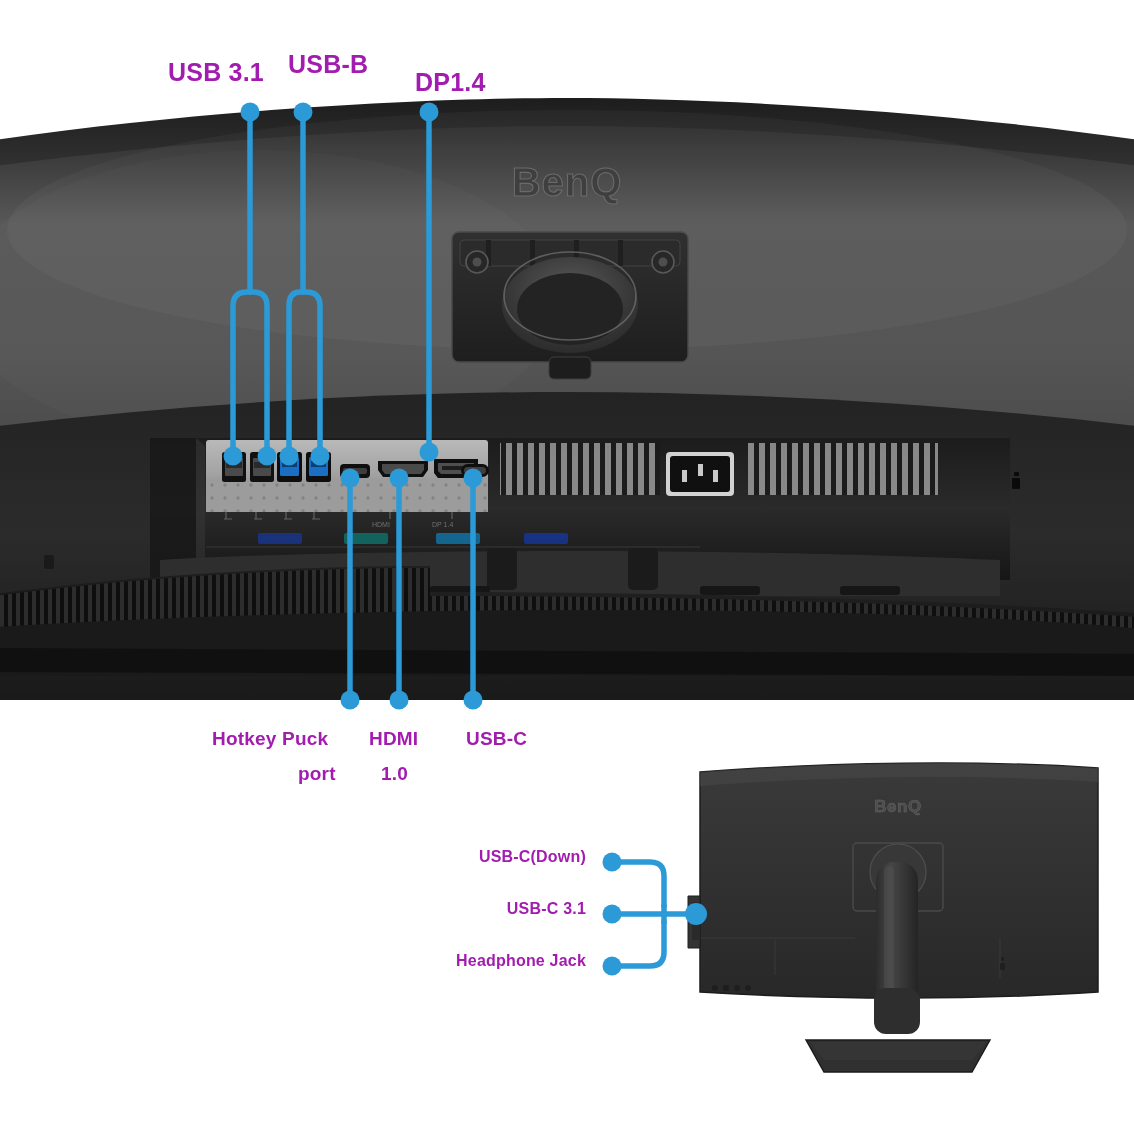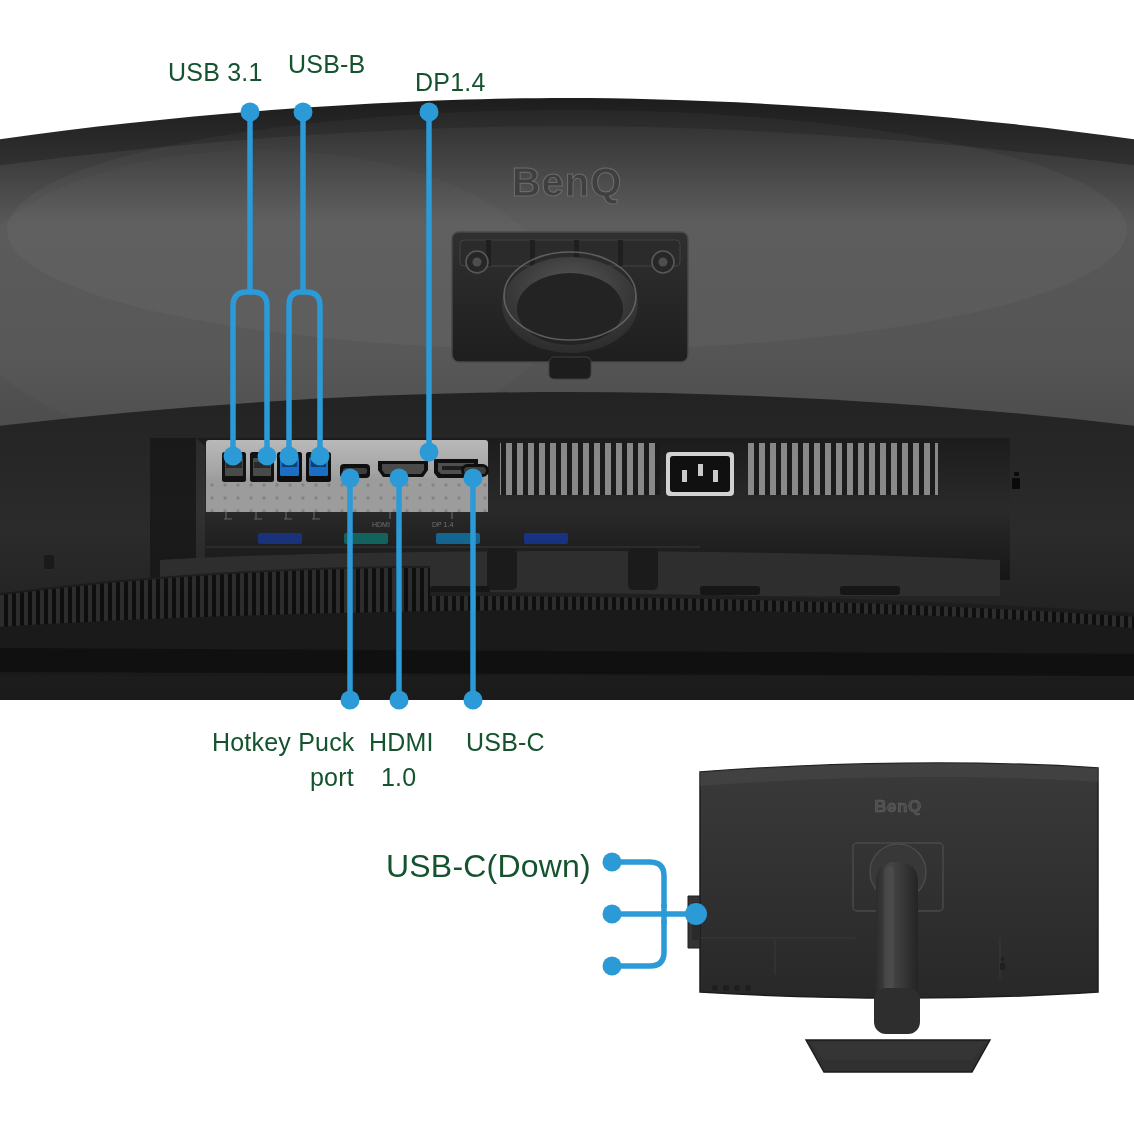--- a/index.html
+++ b/index.html
@@ -7,29 +7,29 @@
     width:1134px;height:1134px;position:relative;overflow:hidden;
     font-family:"Liberation Sans","DejaVu Sans",sans-serif;
     color:#2a2a2a;
   }
   #stage{position:absolute;inset:0;}
   svg#scene{position:absolute;left:0;top:0;width:1134px;height:1134px;display:block;}
 
   .callout-label{
     position:absolute;
     font-family:"Liberation Sans","DejaVu Sans",sans-serif;
-    font-weight:400;
-    color:#14532d;
+    font-weight:700;
+    color:#a21caf;
     white-space:pre;
     letter-spacing:.2px;
     line-height:1.18;
   }
   .lbl-top{font-size:25px;}
-  .lbl-bottom{font-size:25px;}
-  .lbl-right{font-size:32px;text-align:right;}
+  .lbl-bottom{font-size:19px;}
+  .lbl-right{font-size:16px;text-align:right;}
 </style>
 </head>
 <body>
 
 <div id="stage">
 
   <svg id="scene" viewBox="0 0 1134 1134">
     <defs>
       <linearGradient id="gTopShell" x1="0" y1="0" x2="0" y2="1">
         <stop offset="0" stop-color="#2d2d2d"></stop>
@@ -344,22 +344,24 @@
       <circle cx="612" cy="966" r="9.5"></circle>
       <circle cx="696" cy="914" r="11"></circle>
     </g>
   </svg>
 
   <div class="callout-label lbl-top" style="left:168px;top:58px;">USB 3.1</div>
   <div class="callout-label lbl-top" style="left:288px;top:50px;">USB-B</div>
   <div class="callout-label lbl-top" style="left:415px;top:68px;">DP1.4</div>
 
   <div class="callout-label lbl-bottom" style="left:212px;top:728px;">Hotkey Puck</div>
-  <div class="callout-label lbl-bottom" style="left:310px;top:763px;">port</div>
+  <div class="callout-label lbl-bottom" style="left:298px;top:763px;">port</div>
 
   <div class="callout-label lbl-bottom" style="left:369px;top:728px;">HDMI</div>
   <div class="callout-label lbl-bottom" style="left:381px;top:763px;">1.0</div>
 
   <div class="callout-label lbl-bottom" style="left:466px;top:728px;">USB-C</div>
 
   <div class="callout-label lbl-right" style="left:386px;top:848px;width:200px;">USB-C(Down)</div>
+  <div class="callout-label lbl-right" style="left:386px;top:900px;width:200px;">USB-C 3.1</div>
+  <div class="callout-label lbl-right" style="left:346px;top:952px;width:240px;">Headphone Jack</div>
 
 </div>
 
 </body></html>

